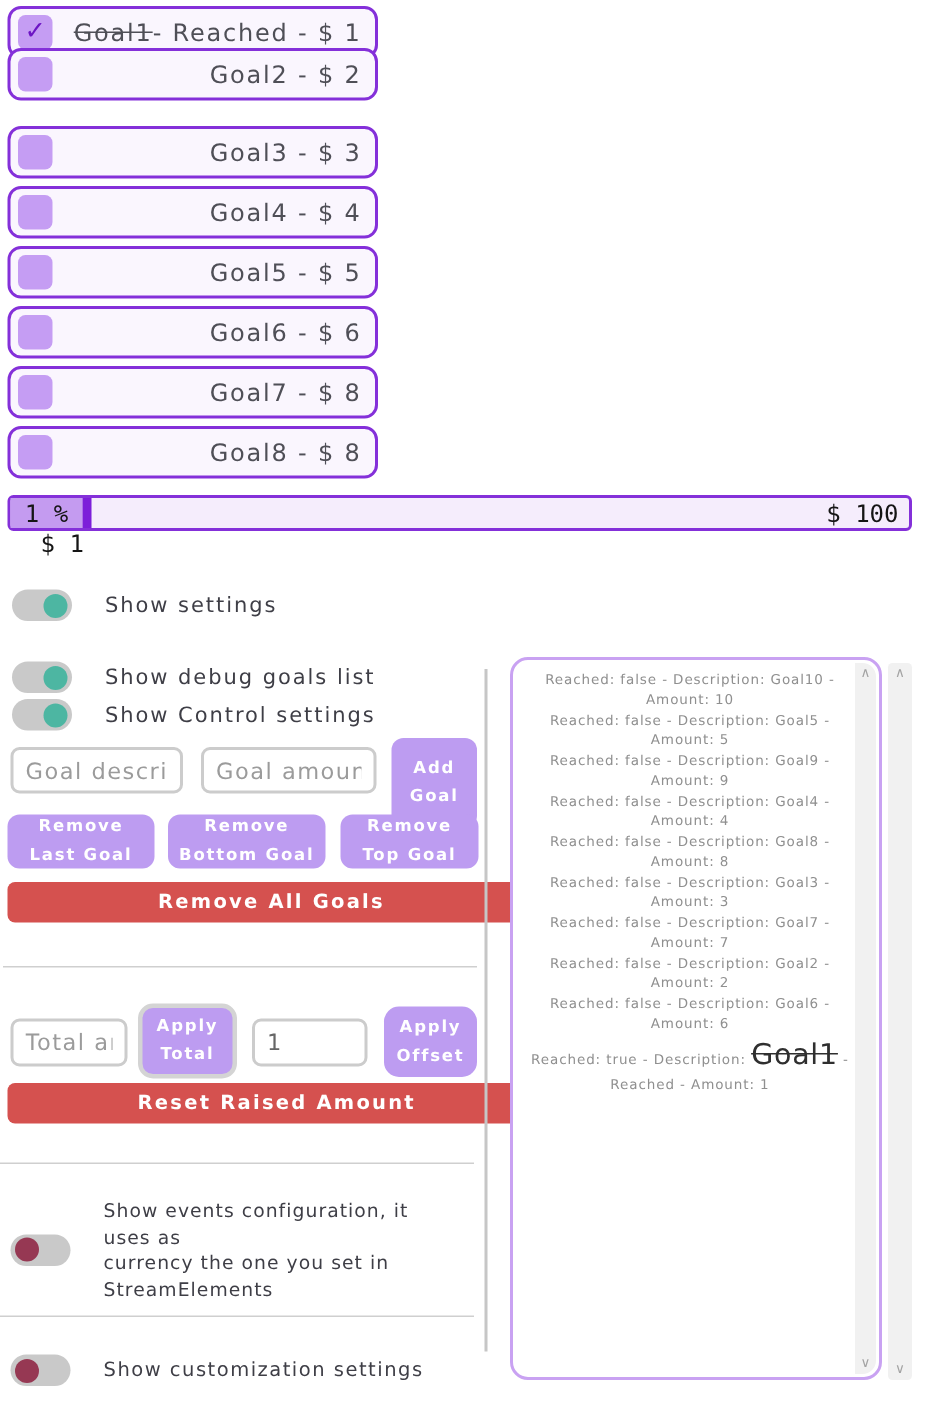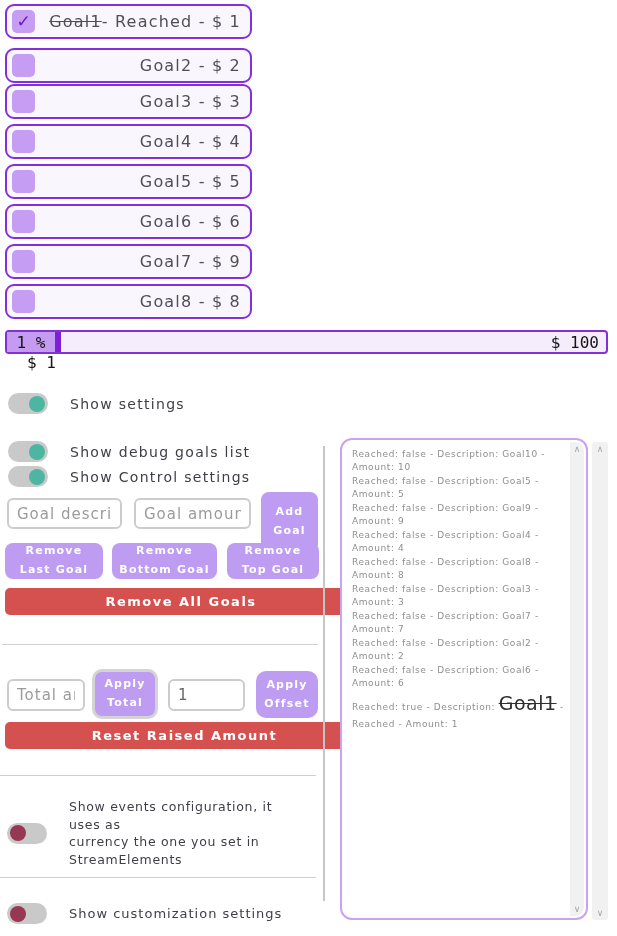--- a/index.html
+++ b/index.html
@@ -52,21 +52,21 @@
     text-align:center; white-space:pre-line; }
   .btn.purple { background:#bd9cf1; font-size:11px; letter-spacing:1.2px; line-height:1.7; }
   .btn.red { background:#d5514f; font-size:13px; letter-spacing:1.5px; border-radius:5px; }
   .btn.gray-border { border:3px solid #d4d4d4; border-radius:10px; }
 
   .divider-h { position:absolute; height:1px; background:#cfcfcf; }
   .divider-v { position:absolute; width:2px; background:#c6c6c6; }
 
   
   .debug-panel { position:absolute; left:340px; top:438px; width:248px; height:482px;
-    border:2px solid #c9a2f2; border-radius:12px; background:#fff; overflow:hidden; }
+    border:2px solid #c9a2f2; border-radius:12px; background:#fff; overflow:hidden;text-align:center; }
   .debug-content { position:absolute; top:8px; left:10px; right:18px; }
   .debug-entry { font-size:9px; letter-spacing:0.6px; color:#8f8f8f; line-height:13px;
     margin-bottom:1px; white-space:pre-line; }
   .debug-entry.reached { white-space:nowrap; margin-top:7px; }
   .debug-entry.reached .big { font-size:19px; color:#2f2f2f; letter-spacing:0.5px; }
   .debug-entry.reached .line2 { white-space:normal; line-height:15px; margin-top:3px; }
   .scrollbar { position:absolute; background:#f1f1f1; display:flex; flex-direction:column;
     justify-content:space-between; align-items:center; cursor:pointer; }
   .scrollbar .arr { color:#a3a3a3; font-size:9px; line-height:14px; }
   .scrollbar.inner { top:2px; bottom:2px; right:2px; width:14px;
@@ -77,21 +77,21 @@
 <body>
 
 <div class="stage">
 
   <div class="goal-item" style="top:4px">
     <span class="goal-check">
         <span class="mark">✓</span>
       </span>
     <span class="goal-label"><s>Goal1</s><span>- Reached - $ 1</span></span>
   </div>
-  <div class="goal-item" style="top:48px">
+  <div class="goal-item" style="top:32px">
     <span class="goal-check"></span>
     <span class="goal-label">Goal2 - $ 2</span>
   </div>
   <div class="goal-item" style="top:84px">
     <span class="goal-check"></span>
     <span class="goal-label">Goal3 - $ 3</span>
   </div>
   <div class="goal-item" style="top:124px">
     <span class="goal-check"></span>
     <span class="goal-label">Goal4 - $ 4</span>
@@ -99,21 +99,21 @@
   <div class="goal-item" style="top:164px">
     <span class="goal-check"></span>
     <span class="goal-label">Goal5 - $ 5</span>
   </div>
   <div class="goal-item" style="top:204px">
     <span class="goal-check"></span>
     <span class="goal-label">Goal6 - $ 6</span>
   </div>
   <div class="goal-item" style="top:244px">
     <span class="goal-check"></span>
-    <span class="goal-label">Goal7 - $ 9</span>
+    <span class="goal-label">Goal7 - $ 8</span>
   </div>
   <div class="goal-item" style="top:284px">
     <span class="goal-check"></span>
     <span class="goal-label">Goal8 - $ 8</span>
   </div>
 
   <div class="progress">
     <div class="progress-label">1 %</div>
     <div class="progress-fill"></div>
     <div class="progress-total">$ 100</div>

